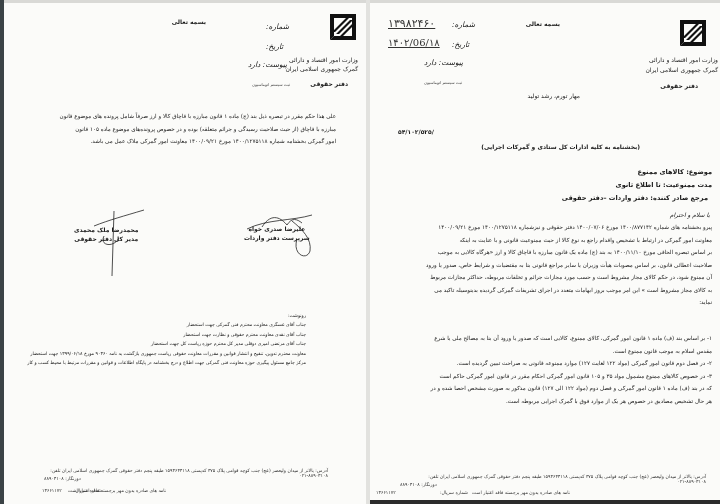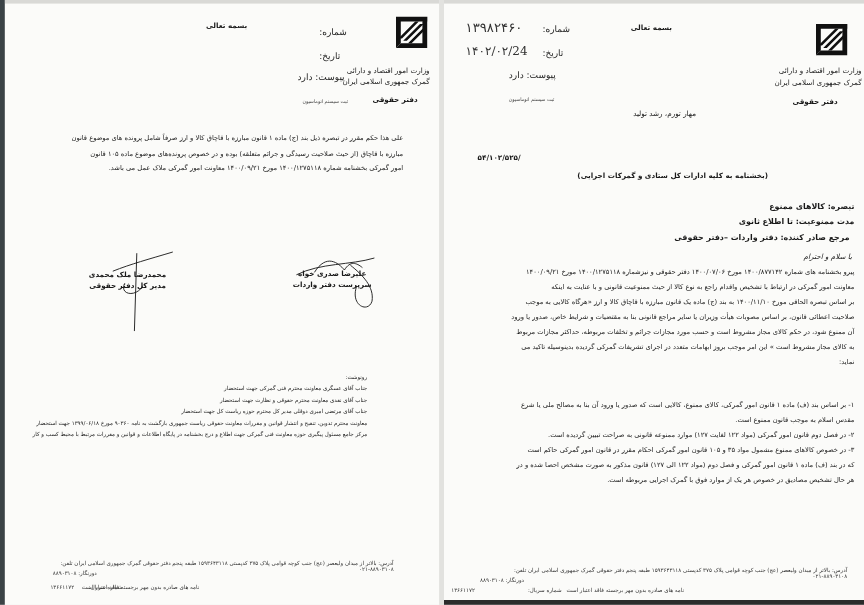--- a/index.html
+++ b/index.html
@@ -15,22 +15,22 @@
   }
   #page-left { left:0; width:366px; height:504px; border-left:4px solid #3b4346; box-sizing:border-box; }
   #page-right { left:370px; width:350px; height:500px; border-bottom:4px solid #2b2b2b; }
   .topline { position:absolute; top:0; left:0; right:0; height:3px; background:#d9d9d6; }
   .gap { position:absolute; left:366px; top:0; width:4px; height:504px; background:#e2e2df; }
 
   .abs { position:absolute; white-space:nowrap; }
   .small { font-size:6px; }
   .tiny { font-size:4px; color:#444; }
   .bold { font-weight:bold; }
-  .meta-label { font-size:7.5px; color:#222; }
-  .hand { font-family:"DejaVu Serif", serif; font-size:11px; color:#333; letter-spacing:1px; }
+  .meta-label { font-size:7.5px; color:#222;font-style:italic; }
+  .hand { font-family:"DejaVu Serif", serif; font-size:11px; color:#333; letter-spacing:1px;text-decoration:underline; }
   .body-text { font-size:5.6px; line-height:12.5px; white-space:normal; text-align:justify; }
   .bold-line { font-size:6.6px; font-weight:bold; }
   .logo { position:absolute; width:30px; height:30px; }
   .footer-line { font-size:4.6px; color:#333; white-space:normal; }
 </style>
 </head>
 <body>
 
 <div class="page" id="page-left">
   <div class="topline"></div>
@@ -100,30 +100,30 @@
   </svg>
   <div class="abs small" style="right:2px; top:56px;">وزارت امور اقتصاد و دارائی</div>
   <div class="abs small" style="right:2px; top:66px;">گمرک جمهوری اسلامی ایران</div>
   <div class="abs small bold" style="right:22px; top:82px;">دفتر حقوقی</div>
 
   <div class="abs small bold" style="right:160px; top:20px;">بسمه تعالی</div>
 
   <div class="abs meta-label" style="left:82px; top:20px;">شماره:</div>
   <div class="abs hand" style="left:18px; top:17px; direction:ltr;">۱۳۹۸۲۴۶۰</div>
   <div class="abs meta-label" style="left:82px; top:40px;">تاریخ:</div>
-  <div class="abs hand" style="left:18px; top:37px; direction:ltr; font-size:10px;">۱۴۰۲/۰۲/24</div>
+  <div class="abs hand" style="left:18px; top:37px; direction:ltr; font-size:10px;">۱۴۰۲/06/۱۸</div>
   <div class="abs meta-label" style="left:54px; top:58px;">پیوست: دارد</div>
   <div class="abs tiny" style="left:54px; top:80px;">ثبت سیستم اتوماسیون</div>
   <div class="abs small" style="right:140px; top:92px;">مهار تورم، رشد تولید</div>
 
   <div class="abs small bold" style="left:28px; top:128px; direction:ltr;">۵۴/۱۰۲/۵۲۵/</div>
 
   <div class="abs small bold" style="right:80px; top:143px;">(بخشنامه به کلیه ادارات کل ستادی و گمرکات اجرایی)</div>
 
-  <div class="abs bold-line" style="right:8px; top:168px;">تبصره: کالاهای ممنوع</div>
+  <div class="abs bold-line" style="right:8px; top:168px;">موضوع: کالاهای ممنوع</div>
   <div class="abs bold-line" style="right:8px; top:181px;">مدت ممنوعیت: تا اطلاع ثانوی</div>
   <div class="abs bold-line" style="right:12px; top:194px;">مرجع صادر کننده: دفتر واردات –دفتر حقوقی</div>
 
   <div class="abs small" style="right:10px; top:211px; font-style:italic;">با سلام و احترام</div>
 
   <div class="abs" style="right:8px; left:6px; top:221px; direction:rtl;">
     <div class="body-text">پیرو بخشنامه های شماره ۱۴۰۰/۸۷۷۱۴۲ مورخ ۱۴۰۰/۰۷/۰۶ دفتر حقوقی و نیزشماره ۱۴۰۰/۱۲۷۵۱۱۸ مورخ ۱۴۰۰/۰۹/۲۱</div>
     <div class="body-text">معاونت امور گمرکی در ارتباط با تشخیص واقدام راجع به نوع کالا از حیث ممنوعیت قانونی و با عنایت به اینکه</div>
     <div class="body-text">بر اساس تبصره الحاقی مورخ ۱۴۰۰/۱۱/۱۰ به بند (ج) ماده یک قانون مبارزه با قاچاق کالا و ارز «هرگاه کالایی به موجب</div>
     <div class="body-text">صلاحیت اعطائی قانون، بر اساس مصوبات هیأت وزیران یا سایر مراجع قانونی بنا به مقتضیات و شرایط خاص، صدور یا ورود</div>

